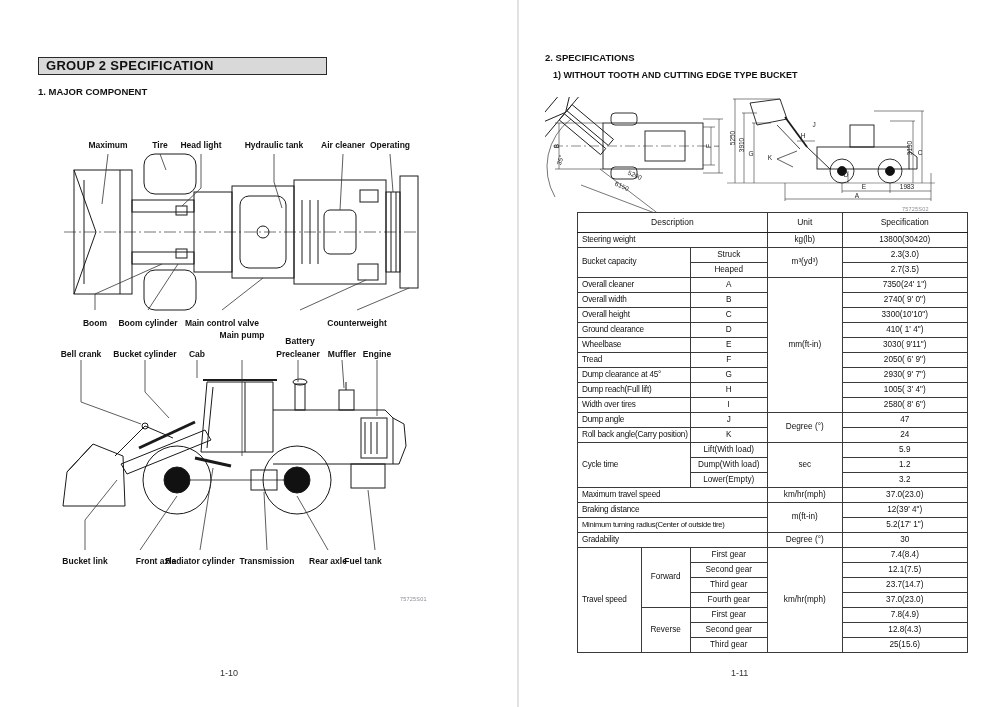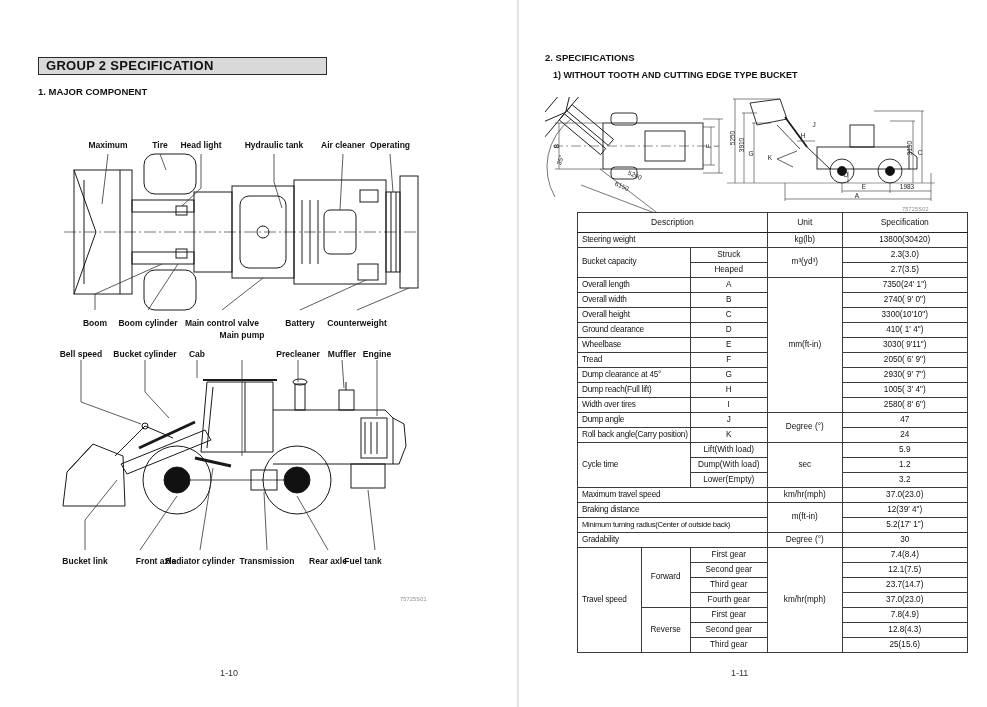--- a/index.html
+++ b/index.html
@@ -108,21 +108,21 @@
 
     <div class="lbl" style="left:108px;top:140px">Maximum</div>
     <div class="lbl" style="left:160px;top:140px">Tire</div>
     <div class="lbl" style="left:201px;top:140px">Head light</div>
     <div class="lbl" style="left:274px;top:140px">Hydraulic tank</div>
     <div class="lbl" style="left:343px;top:140px">Air cleaner</div>
     <div class="lbl" style="left:390px;top:140px">Operating</div>
     <div class="lbl" style="left:95px;top:318px">Boom</div>
     <div class="lbl" style="left:148px;top:318px">Boom cylinder</div>
     <div class="lbl" style="left:222px;top:318px">Main control valve</div>
-    <div class="lbl" style="left:300px;top:318px">Battery</div>
+    <div class="lbl" style="left:300px;top:336px">Battery</div>
     <div class="lbl" style="left:357px;top:318px">Counterweight</div>
 
     <svg class="dsvg" style="left:55px;top:360px" width="370" height="192" viewBox="0 0 370 192">
       <g stroke="#1a1a1a" fill="none" stroke-width="1">
         <polygon points="38,84 68,96 70,146 8,146 12,112"></polygon>
         <line x1="12" y1="112" x2="38" y2="84"></line>
         <g>
           <line x1="60" y1="96" x2="90" y2="66"></line>
           <circle cx="90" cy="66" r="3"></circle>
           <line x1="90" y1="66" x2="118" y2="78"></line>
@@ -168,21 +168,21 @@
         <polyline points="322,0 322,56"></polyline>
         <polyline points="62,120 30,160 30,190"></polyline>
         <polyline points="122,136 85,190"></polyline>
         <polyline points="158,108 145,190"></polyline>
         <polyline points="209,132 212,190"></polyline>
         <polyline points="242,136 273,190"></polyline>
         <polyline points="313,130 320,190"></polyline>
       </g>
     </svg>
 
-    <div class="lbl" style="left:81px;top:349px">Bell speed</div>
+    <div class="lbl" style="left:81px;top:349px">Bell crank</div>
     <div class="lbl" style="left:145px;top:349px">Bucket cylinder</div>
     <div class="lbl" style="left:197px;top:349px">Cab</div>
     <div class="lbl" style="left:242px;top:330px">Main pump</div>
     <div class="lbl" style="left:298px;top:349px">Precleaner</div>
     <div class="lbl" style="left:342px;top:349px">Muffler</div>
     <div class="lbl" style="left:377px;top:349px">Engine</div>
     <div class="lbl" style="left:85px;top:556px">Bucket link</div>
     <div class="lbl" style="left:156px;top:556px">Front axle</div>
     <div class="lbl" style="left:200px;top:556px">Radiator cylinder</div>
     <div class="lbl" style="left:267px;top:556px">Transmission</div>
@@ -314,21 +314,21 @@
             <td class="l" colspan="2" rowspan="2">Bucket capacity</td>
             <td>Struck</td>
             <td rowspan="2">m³(yd³)</td>
             <td>2.3(3.0)</td>
           </tr>
         <tr>
             <td>Heaped</td>
             <td>2.7(3.5)</td>
           </tr>
         <tr class="grp">
-            <td class="l" colspan="2">Overall length</td>
+            <td class="l" colspan="2">Overall cleaner</td>
             <td>A</td>
             <td rowspan="9">mm(ft-in)</td>
             <td>7350(24' 1")</td>
           </tr>
         <tr>
             <td class="l" colspan="2">Overall width</td>
             <td>B</td>
             <td>2740( 9' 0")</td>
           </tr>
         <tr>
@@ -395,21 +395,21 @@
             <td class="l" colspan="3">Maximum travel speed</td>
             <td>km/hr(mph)</td>
             <td>37.0(23.0)</td>
           </tr>
         <tr class="grp">
             <td class="l" colspan="3">Braking distance</td>
             <td rowspan="2">m(ft-in)</td>
             <td>12(39' 4")</td>
           </tr>
         <tr>
-            <td class="l xs" colspan="3">Minimum turning radius(Center of outside back)</td>
+            <td class="l xs" colspan="3">Minimum turning radius(Center of outside tire)</td>
             <td>5.2(17' 1")</td>
           </tr>
         <tr class="grp">
             <td class="l" colspan="3">Gradability</td>
             <td>Degree (°)</td>
             <td>30</td>
           </tr>
         <tr class="grp">
             <td class="l" rowspan="7">Travel speed</td>
             <td rowspan="4">Forward</td>

